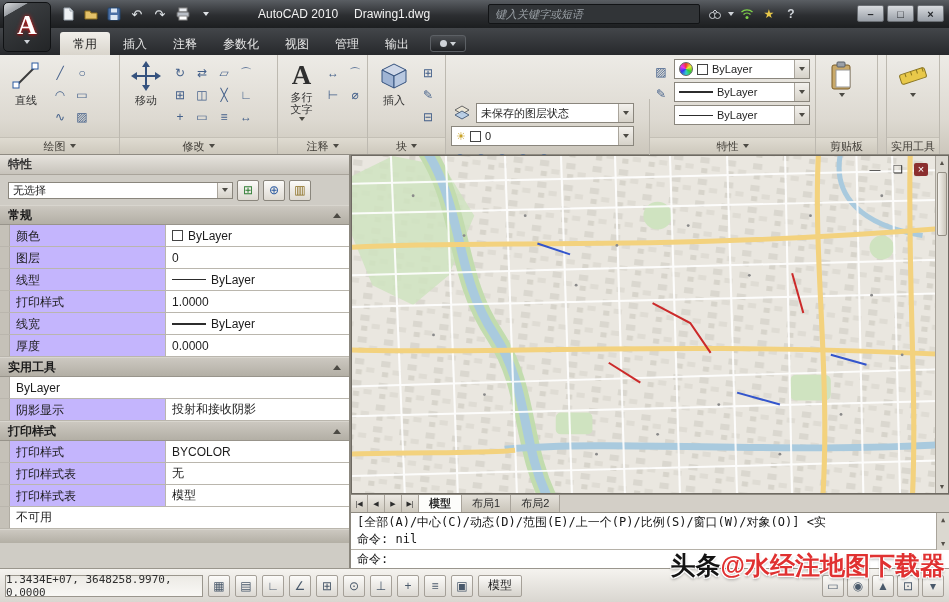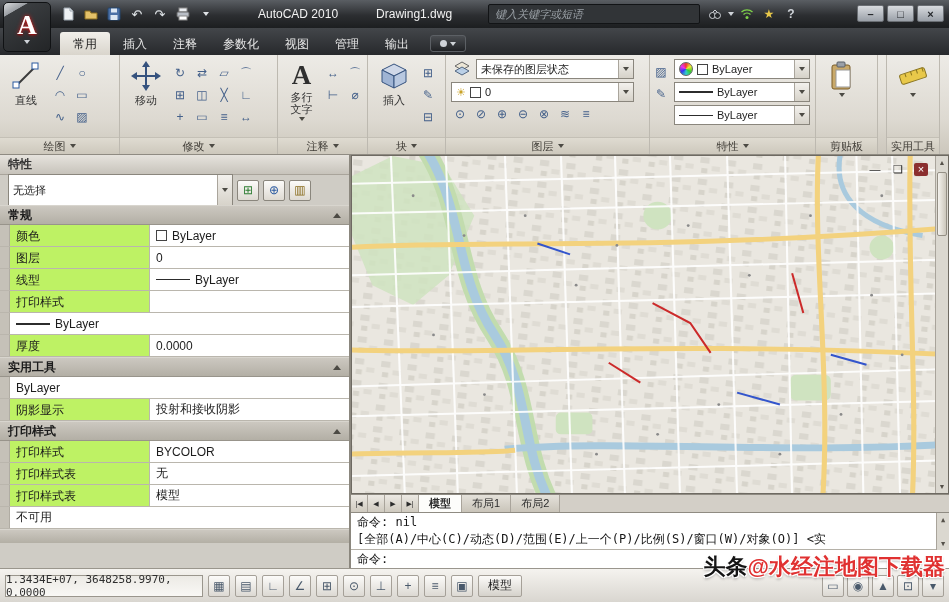--- a/index.html
+++ b/index.html
@@ -15,21 +15,21 @@
     border:1px solid #101214; border-radius:5px; display:flex; flex-direction:column;
     align-items:center; justify-content:center; cursor:pointer; }
   .app-btn .bigA { font-size:27px; font-weight:bold; color:#fff; line-height:28px;
     text-shadow:0 0 4px #d22,0 1px 2px #700; font-family:"Liberation Serif",serif;
     background:linear-gradient(#f4f4f4,#b44); -webkit-background-clip:text; }
   .app-btn .dda { margin-top:1px; }
   .qat { position:absolute; left:58px; top:5px; display:flex; align-items:center; gap:3px; }
   .qat-btn { width:20px; height:18px; display:flex; align-items:center; justify-content:center;
     border-radius:2px; color:#dfe3e6; font-size:13px; cursor:pointer; }
   .title-text { position:absolute; left:258px; top:0; height:28px; display:flex;
-    align-items:center; gap:38px; font-size:12px; color:#f2f2f2; }
+    align-items:center; gap:16px; font-size:12px; color:#f2f2f2; }
   .search-wrap { position:absolute; left:488px; top:4px; width:212px; height:20px;
     background:#313437; border:1px solid #121416; border-radius:2px;
     display:flex; align-items:center; padding:0 6px; }
   .search-wrap input { flex:1; background:transparent; border:none; outline:none;
     color:#cfd3d8; font-size:11px; font-style:italic; font-family:"Liberation Sans",sans-serif; }
   .search-wrap input::placeholder { color:#9aa0a6; }
   .tb-ico { width:18px; height:18px; display:flex; align-items:center; justify-content:center;
     color:#cfd3d8; font-size:12px; cursor:pointer; }
   .tb-cluster { position:absolute; left:706px; top:5px; display:flex; align-items:center; gap:4px; }
   .win-controls { position:absolute; right:5px; top:5px; display:flex; gap:3px; }
@@ -72,52 +72,52 @@
   .linesample { display:inline-block; width:34px; border-top:2px solid #2c2c2c; }
   .linesample.thin { border-top-width:1px; }
   .swatch { width:11px; height:11px; background:#fff; border:1px solid #444; display:inline-block; }
   .colorwheel { width:14px; height:14px; border-radius:50%; border:1px solid #666;
     background:conic-gradient(#e33,#ee3,#3c3,#3cc,#33e,#e3e,#e33); display:inline-block; }
 
   .p-draw { width:120px; display:flex; }
   .p-modify { width:158px; display:flex; }
   .p-annot { width:90px; display:flex; }
   .p-block { width:78px; display:flex; }
-  .p-layers { width:204px; }
+  .p-layers { width:204px;margin-top:44px; }
   .p-props { width:166px; display:flex; gap:4px; }
   .p-util { width:54px; margin-left:8px; border-left:1px solid #bdb9b0; }
   .p-clip { width:62px; }
   .mtext-label { width:26px; line-height:12px; text-align:center; word-break:break-all; }
   .layers-row { display:flex; align-items:center; gap:3px; margin-bottom:3px; padding:0 3px; }
   .props-side { display:flex; flex-direction:column; gap:4px; padding-top:4px; }
   .props-main { flex:1; display:flex; flex-direction:column; gap:3px; padding-right:3px; }
 
   
   .palette { position:absolute; top:155px; left:0; width:351px; bottom:34px;
     background:#cfccc5; border-right:2px solid #8b877e; font-size:12px; color:#1c1c1c;
     display:flex; flex-direction:column; overflow:hidden; }
   .pal-header { height:20px; background:linear-gradient(#e6e3dd,#c7c3bb);
     border-bottom:1px solid #a9a49b; display:flex; align-items:center; padding:0 8px;
     font-weight:bold; color:#333; }
   .pal-toolbar { height:30px; display:flex; align-items:center; gap:4px; padding:0 8px; }
-  .pal-combo { width:225px; height:33px; }
+  .pal-combo { width:225px; height:17px; }
   .pt-btn { width:22px; height:21px; border:1px solid #8a867d; border-radius:2px;
     background:linear-gradient(#fcfbf9,#dedad2); display:flex; align-items:center;
     justify-content:center; font-size:12px; cursor:pointer; }
   .pt-btn:nth-child(2) { color:#2e7d32; }
   .pt-btn:nth-child(3) { color:#2b5aa0; }
   .pt-btn:nth-child(4) { color:#8a6d1f; }
   .sec-header { height:20px; background:linear-gradient(#ccc8c0,#b3afa5);
     border-top:1px solid #d8d5ce; border-bottom:1px solid #98948b; display:flex;
     align-items:center; padding:0 8px; font-weight:bold; cursor:pointer; }
   .sec-header .up { margin-left:auto; width:0; height:0; border-left:4px solid transparent;
     border-right:4px solid transparent; border-bottom:5px solid #4c4a44; }
   .prow { display:flex; height:22px; border-bottom:1px solid #bab6ad; background:#fff; }
   .pgut { width:10px; background:#c5c1b8; border-right:1px solid #b0aca3; }
-  .plabel { width:140px; background:#bef264; padding:3px 6px; border-right:1px solid #bab6ad;
+  .plabel { width:156px; background:#c4b5fd; padding:3px 6px; border-right:1px solid #bab6ad;
     white-space:nowrap; overflow:hidden; }
   .pvalue { flex:1; padding:3px 6px; display:flex; align-items:center; gap:5px;
     white-space:nowrap; overflow:hidden; cursor:text; }
   .sec-partial { height:14px; background:linear-gradient(#ccc8c0,#b3afa5);
     border-top:1px solid #d8d5ce; }
   .pal-fill { flex:1; background:#cfccc5; }
 
   
   .rightcol { position:absolute; left:351px; top:155px; right:0; bottom:34px;
     display:flex; flex-direction:column; background:#bdb9b0; }
@@ -161,21 +161,21 @@
     font-size:11px; font-family:"DejaVu Sans Mono",monospace; color:#2e2e2e; cursor:default; }
   .stoggle { width:22px; height:22px; border:1px solid #a5a098; border-radius:2px;
     background:linear-gradient(#fcfbf9,#dcd9d3); display:flex; align-items:center;
     justify-content:center; font-size:12px; color:#49596b; cursor:pointer; }
   .model-btn { height:22px; padding:0 9px; border:1px solid #a5a098; border-radius:2px;
     background:linear-gradient(#fcfbf9,#d5d2cb); font-size:12px; color:#1f1f1f;
     display:flex; align-items:center; gap:4px; cursor:pointer; }
   .sb-right { margin-left:auto; display:flex; gap:3px; align-items:center; }
 
   
-  .watermark { position:absolute; right:4px; bottom:20px; z-index:60; font-size:22px;
+  .watermark { position:absolute; right:4px; bottom:20px; z-index:60; font-size:25px;
     font-weight:bold; white-space:nowrap; pointer-events:none;
     text-shadow:-1px -1px 0 #fff, 1px -1px 0 #fff, -1px 1px 0 #fff, 1px 1px 0 #fff, 0 2px 3px rgba(0,0,0,.35); }
   .wm-prefix { color:#141414; }
   .wm-suffix { color:#e03131; }
 </style>
 </head>
 <body>
 
 <div id="app">
 
@@ -526,23 +526,27 @@
       <span class="pgut"></span>
       <span class="plabel">线型</span>
       <span class="pvalue">
           <span class="linesample thin"></span>
           <span>ByLayer</span>
         </span>
     </div>
     <div class="prow">
       <span class="pgut"></span>
       <span class="plabel">打印样式</span>
-    </div>
-    <div class="prow">
-      <span class="pgut"></span>
+      <span class="pvalue">
+          <span>1.0000</span>
+        </span>
+    </div>
+    <div class="prow">
+      <span class="pgut"></span>
+      <span class="plabel">线宽</span>
       <span class="pvalue">
           <span class="linesample"></span>
           <span>ByLayer</span>
         </span>
     </div>
     <div class="prow">
       <span class="pgut"></span>
       <span class="plabel">厚度</span>
       <span class="pvalue">
           <span>0.0000</span>
@@ -705,22 +709,22 @@
       <span class="lnav">▶</span>
       <span class="lnav">▶|</span>
       <span class="ltab active">模型</span>
       <span class="ltab">布局1</span>
       <span class="ltab">布局2</span>
       <span class="lrest"></span>
     </div>
 
     <div class="cmdarea">
       <div class="cmd-history">
+        <div>[全部(A)/中心(C)/动态(D)/范围(E)/上一个(P)/比例(S)/窗口(W)/对象(O)] &lt;实</div>
         <div>命令: nil</div>
-        <div>[全部(A)/中心(C)/动态(D)/范围(E)/上一个(P)/比例(S)/窗口(W)/对象(O)] &lt;实</div>
       </div>
       <div class="cmd-prompt">命令:</div>
       <div class="cmd-scroll">
         <span class="scroll-arrow up">▲</span>
         <span class="scroll-arrow down">▼</span>
       </div>
     </div>
   </div>
 
   <div class="statusbar">

